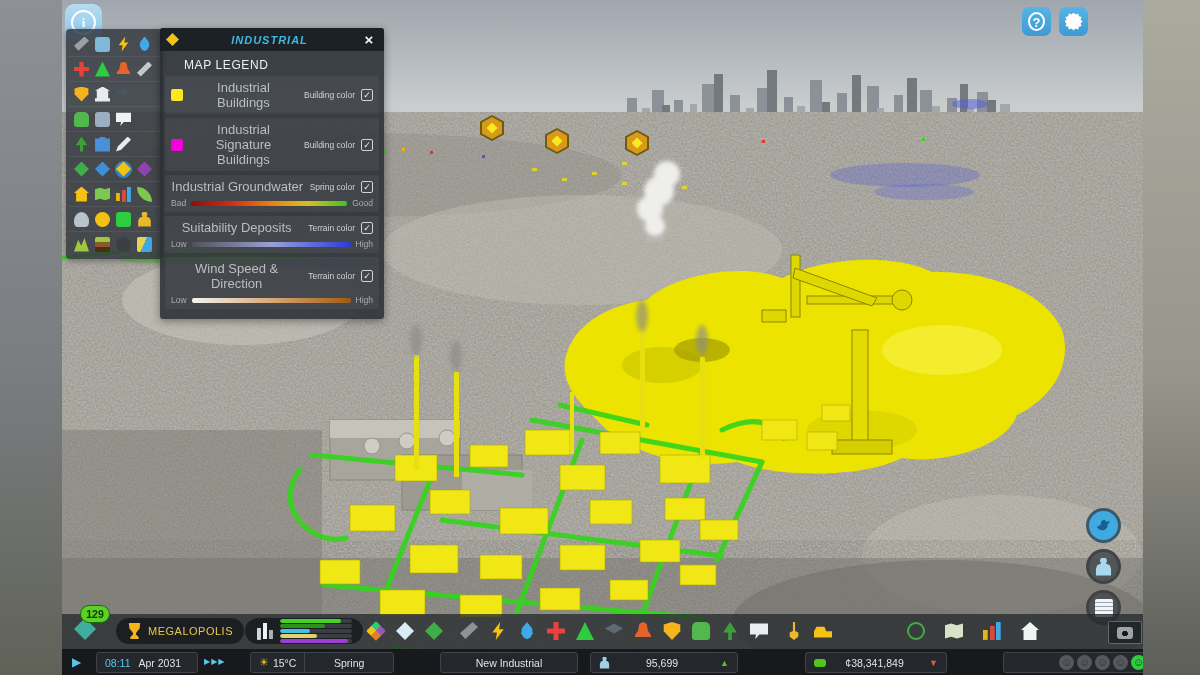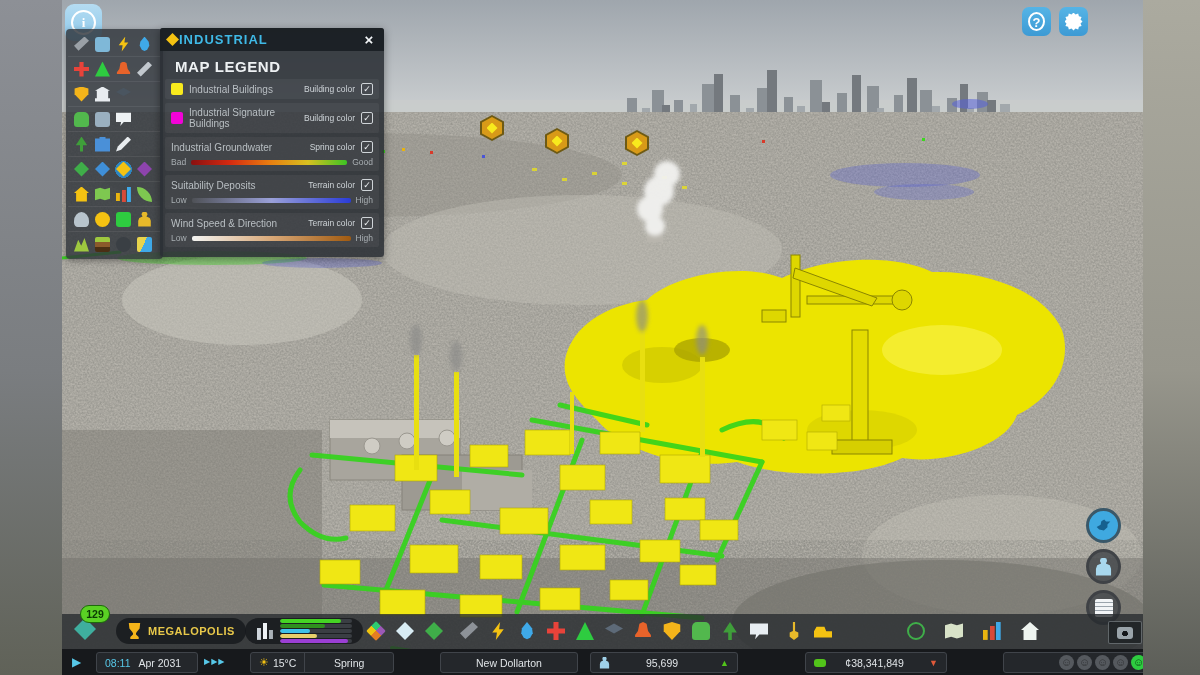--- a/index.html
+++ b/index.html
@@ -67,28 +67,28 @@
   .iv-row{display:flex;justify-content:flex-start;padding:2.5px 3px;border-bottom:1px solid rgba(255,255,255,.07);}
   .iv-row:last-child{border-bottom:none;}
   .iv-cell{width:21px;height:19px;border:none;background:transparent;padding:0;margin:0;cursor:pointer;
     display:flex;align-items:center;justify-content:center;}
   .iv-cell.selected{background:radial-gradient(circle,#2e86c1 0 58%,transparent 60%);}
 
   
   .legend{position:absolute;left:98px;top:28px;width:224px;background:rgba(42,47,52,.88);border-radius:3px;
     box-shadow:0 2px 8px rgba(0,0,0,.4);font-size:10px;color:#b6bcc0;}
   .leg-head{display:flex;align-items:center;height:23px;background:rgba(26,30,34,.9);border-radius:3px 3px 0 0;padding:0 6px;}
-  .leg-title{flex:1;color:#3fb9e6;font-weight:bold;font-size:13px;letter-spacing:1px;}
+  .leg-title{flex:1;text-align:center;color:#3fb9e6;font-weight:bold;font-size:11px;letter-spacing:1px;font-style:italic;}
   .leg-close{border:none;background:transparent;color:#f2f5f7;font-size:15px;font-weight:bold;cursor:pointer;
     width:18px;height:18px;line-height:16px;padding:0;}
-  .leg-sub{padding:7px 15px 4px;color:#eef1f3;font-weight:bold;font-size:15px;letter-spacing:.6px;}
+  .leg-sub{padding:7px 24px 4px;color:#eef1f3;font-weight:normal;font-size:12px;letter-spacing:.6px;}
   .leg-rows{padding:0 5px 6px;}
   .leg-row{background:rgba(255,255,255,.05);border-radius:2px;margin-bottom:4px;padding:4px 6px;}
   .leg-line{display:flex;align-items:center;gap:6px;}
-  .leg-label{flex:1;font-size:10px;color:#b9bfc3;}
+  .leg-label{flex:1;font-size:13px;color:#b9bfc3;text-align:center;}
   .leg-val{font-size:8.5px;color:#ced4d8;}
   .leg-cb{width:12px;height:12px;border:1.5px solid #cfd4d8;border-radius:2px;color:#eef1f3;font-size:9px;
     line-height:11px;text-align:center;cursor:pointer;background:transparent;padding:0;flex:none;}
   .leg-grad{display:flex;align-items:center;gap:5px;margin-top:4px;}
   .leg-grad .gbar{flex:1;height:5px;border-radius:2px;}
   .leg-grad .gl{font-size:8.5px;color:#a8aeb2;}
   .leg-sw{width:12px;height:12px;border-radius:2px;flex:none;}
 
   
   .tr-btn{position:absolute;top:7px;width:29px;height:29px;border:none;border-radius:7px;cursor:pointer;
@@ -109,21 +109,21 @@
   .side-btn.blue{background:#3fa9e0;}
 
   
   .toolbar{position:absolute;left:0;right:0;bottom:26px;height:35px;background:rgba(38,42,46,.78);}
   .xp{position:absolute;left:6px;top:-9px;width:44px;height:44px;}
   .xp .lvl{position:absolute;left:12px;top:0;min-width:24px;height:16px;border-radius:9px;background:#5ad124;
     border:1.5px solid #1d6a0c;color:#0c3a04;font-size:10.5px;font-weight:bold;text-align:center;line-height:16px;padding:0 2px;}
   .xp .dia{position:absolute;left:6px;top:13px;}
   .pill{position:absolute;top:4px;height:26px;border-radius:13px;background:rgba(22,25,28,.82);
     display:flex;align-items:center;gap:6px;padding:0 11px;box-sizing:border-box;}
-  .pill .mlabel{color:#e8c84a;font-weight:bold;font-size:11px;letter-spacing:.5px;}
+  .pill .mlabel{color:#e8c84a;font-weight:normal;font-size:11px;letter-spacing:.5px;}
   .dcol{display:flex;flex-direction:column;gap:1.5px;width:72px;}
   .dtrack{height:3.5px;background:#3a3e43;border-radius:2px;overflow:hidden;}
   .dfill{height:100%;border-radius:2px;}
   .tools{position:absolute;left:303px;top:6px;display:flex;gap:7px;align-items:center;}
   .utils{position:absolute;left:843px;top:6px;display:flex;gap:16px;align-items:center;}
   .chip{width:22px;height:22px;border:none;background:transparent;padding:1px;cursor:pointer;
     display:flex;align-items:center;justify-content:center;}
   .chip .icon{width:18px;height:18px;}
   .gap-a{margin-right:6px;}
   .cam{position:absolute;left:1046px;top:7px;width:32px;height:21px;background:rgba(20,23,26,.6);
@@ -688,21 +688,21 @@
       <button class="sb speedb" style="left:140px">▶▶▶</button>
       <div class="sb boxed" style="left:188px;width:142px">
         <span class="seg">
           <span class="sun">☀</span>
           <span>15°C</span>
         </span>
         <span class="divl"></span>
         <span class="seg" style="flex:1">Spring</span>
       </div>
       <div class="sb boxed" style="left:378px;width:136px;justify-content:center">
-        <span>New Dollarton</span>
+        <span>New Industrial</span>
       </div>
       <div class="sb boxed" style="left:528px;width:146px">
         <span class="seg">
             <span class="icon s-person" style="--c:#9fd0e8;width:11px;height:12px"></span>
           </span>
         <span class="seg" style="flex:1;justify-content:center">95,699</span>
         <span class="seg trend up">▲</span>
       </div>
       <div class="sb boxed" style="left:743px;width:140px">
         <span class="seg">

